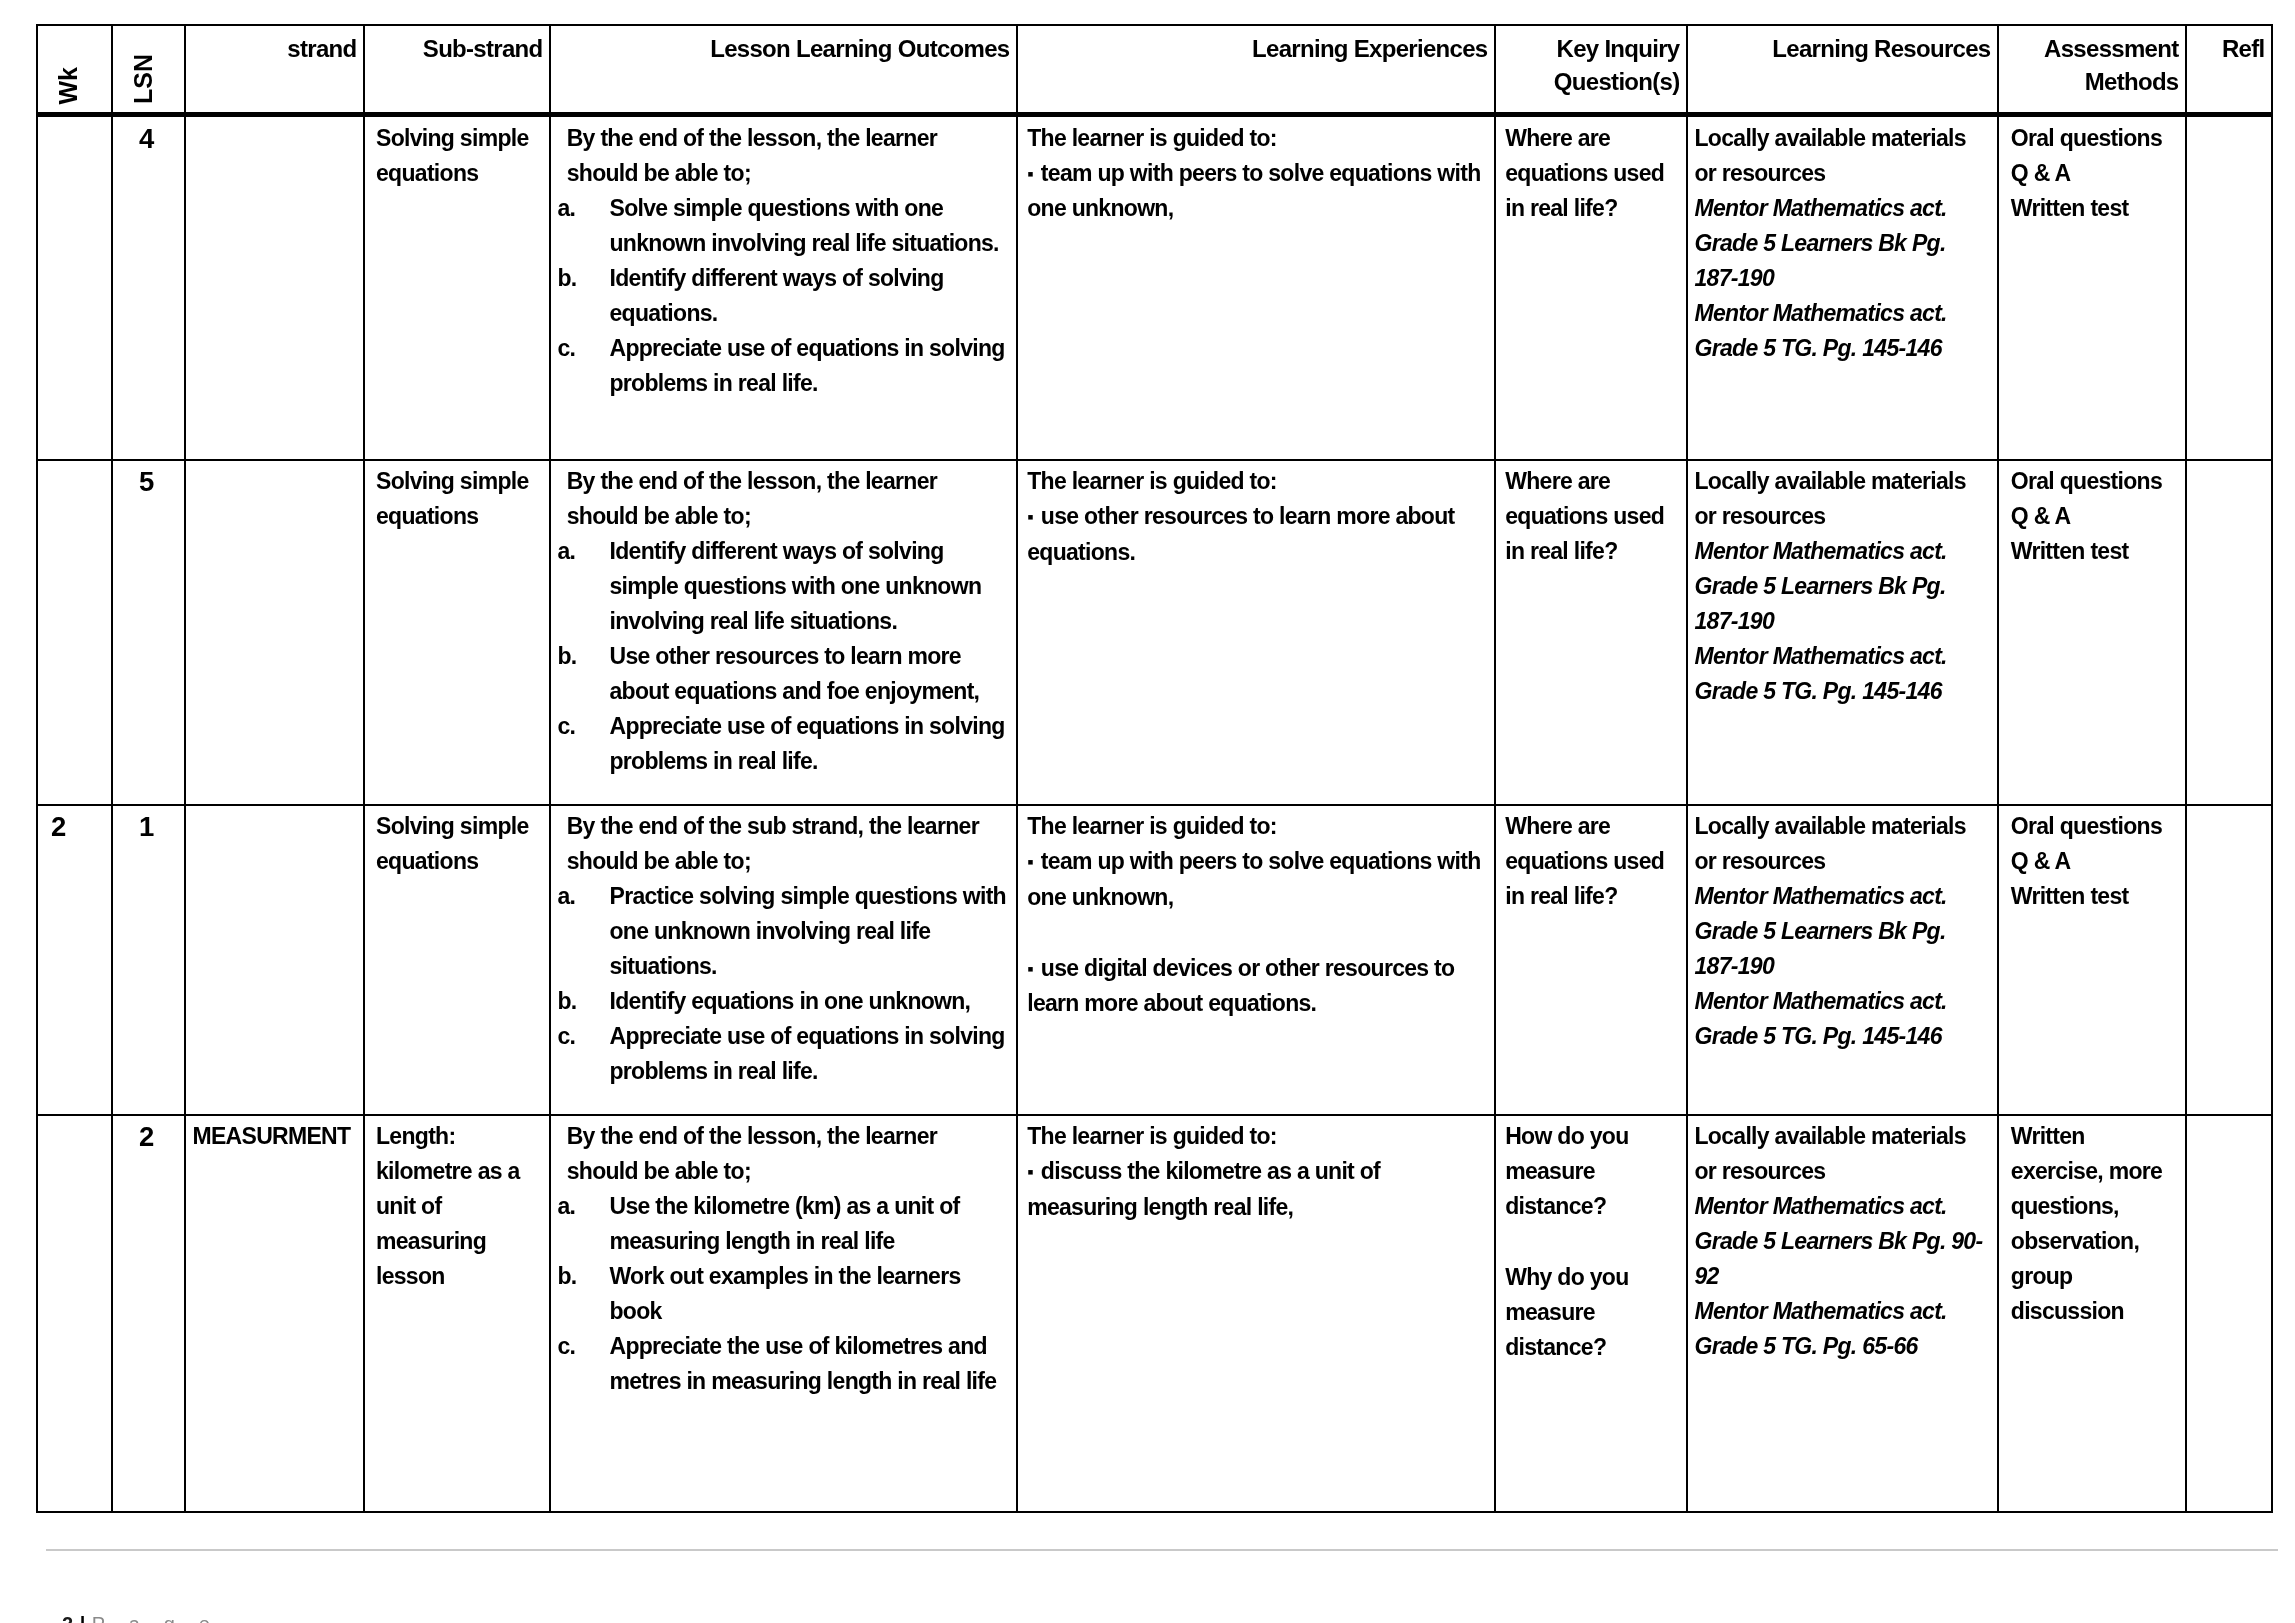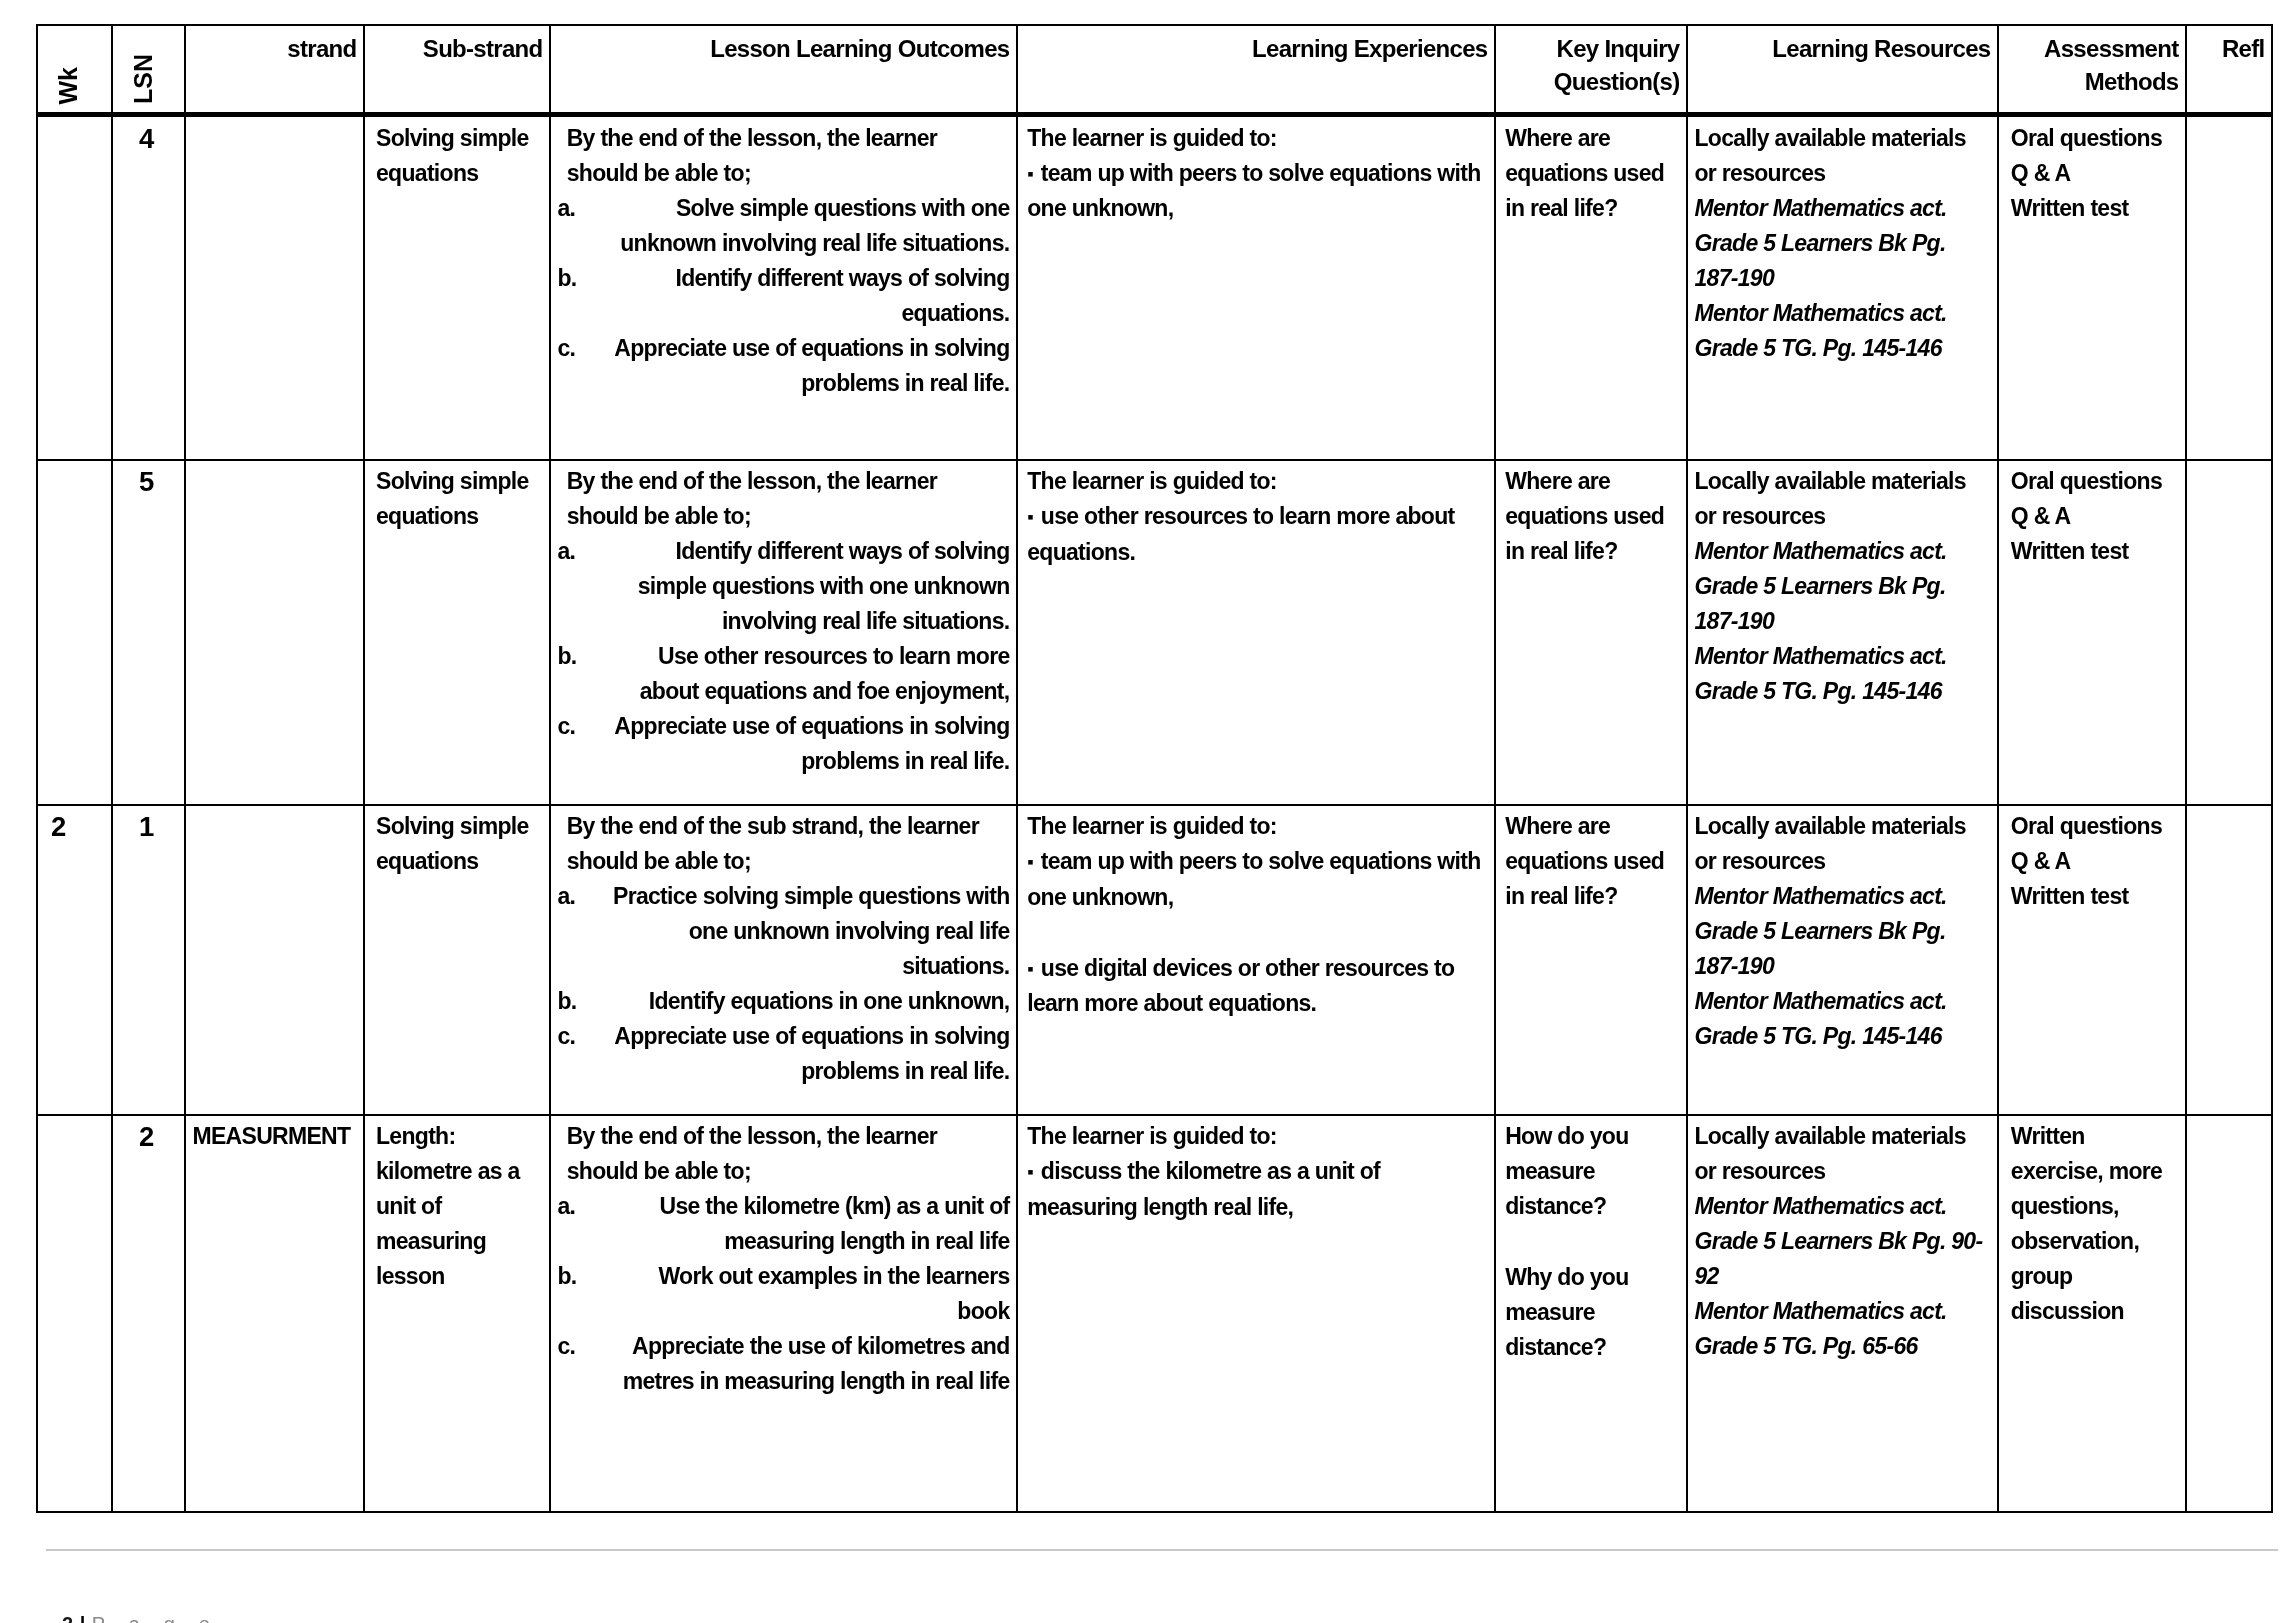--- a/index.html
+++ b/index.html
@@ -52,21 +52,21 @@
   td.c-wk  { font-size:27.5px; font-weight:700; padding-left:13px; }
   td.c-lsn { font-size:27.5px; font-weight:700; padding-left:26px; }
   td.c-sub { padding:3.9px 11px; }
   td.c-key { padding:3.9px 9.2px; }
   td.c-exp { padding:3.9px 9.2px; }
   td.c-ass { padding:3.9px 11.8px; }
 
   .intro { padding-left:9.2px; }
   .li { display:flex; }
   .li-m { flex:0 0 52px; width:52px; }
-  .li-t { flex:1 1 auto;text-align:right; }
+  .li-t { flex:1 1 auto; }
 
   .bullet { display:inline; margin-right:7.9px; font-size:18.3px; vertical-align:1.3px; }
   .gap-above { margin-top:36px; }
 
   .italic { font-style:italic; }
 
   .footer-rule {
     position:absolute; left:46px; top:1549px; right:17px;
     height:2px; background:#c9c9c9;
   }

